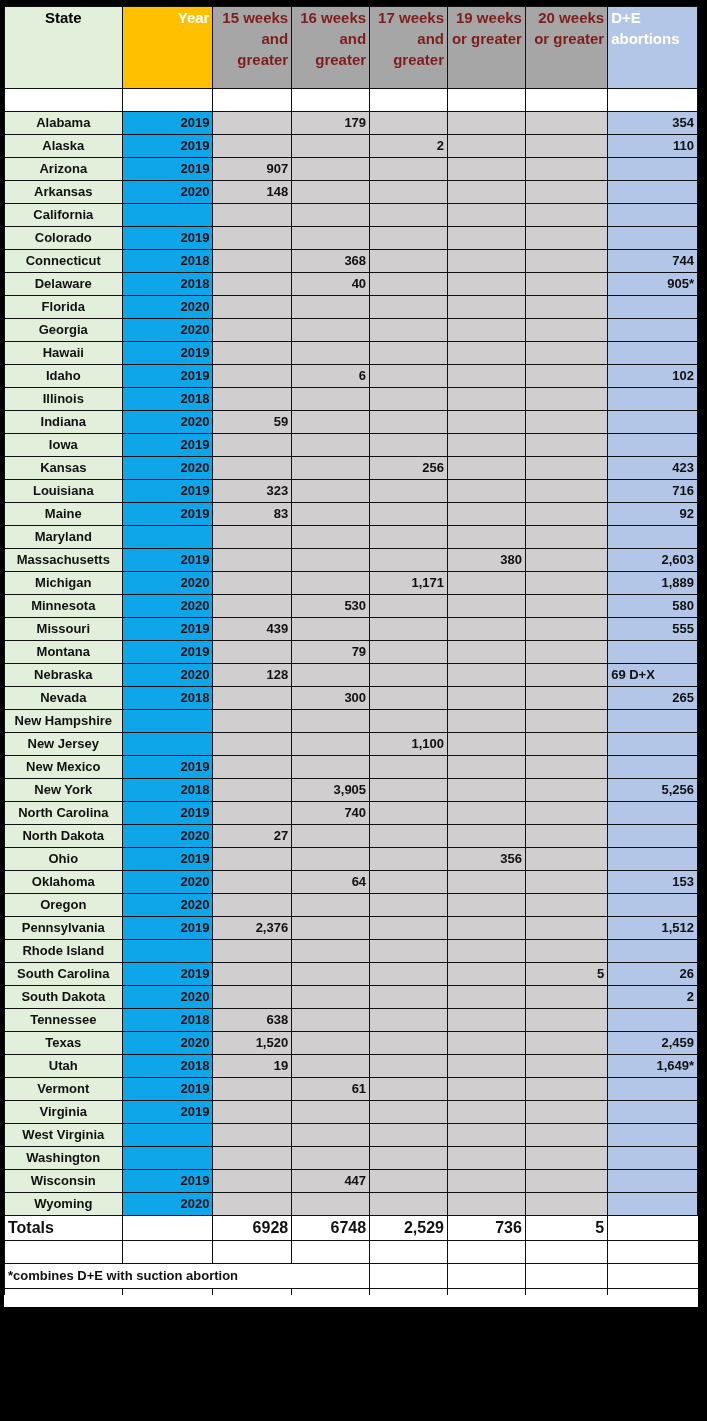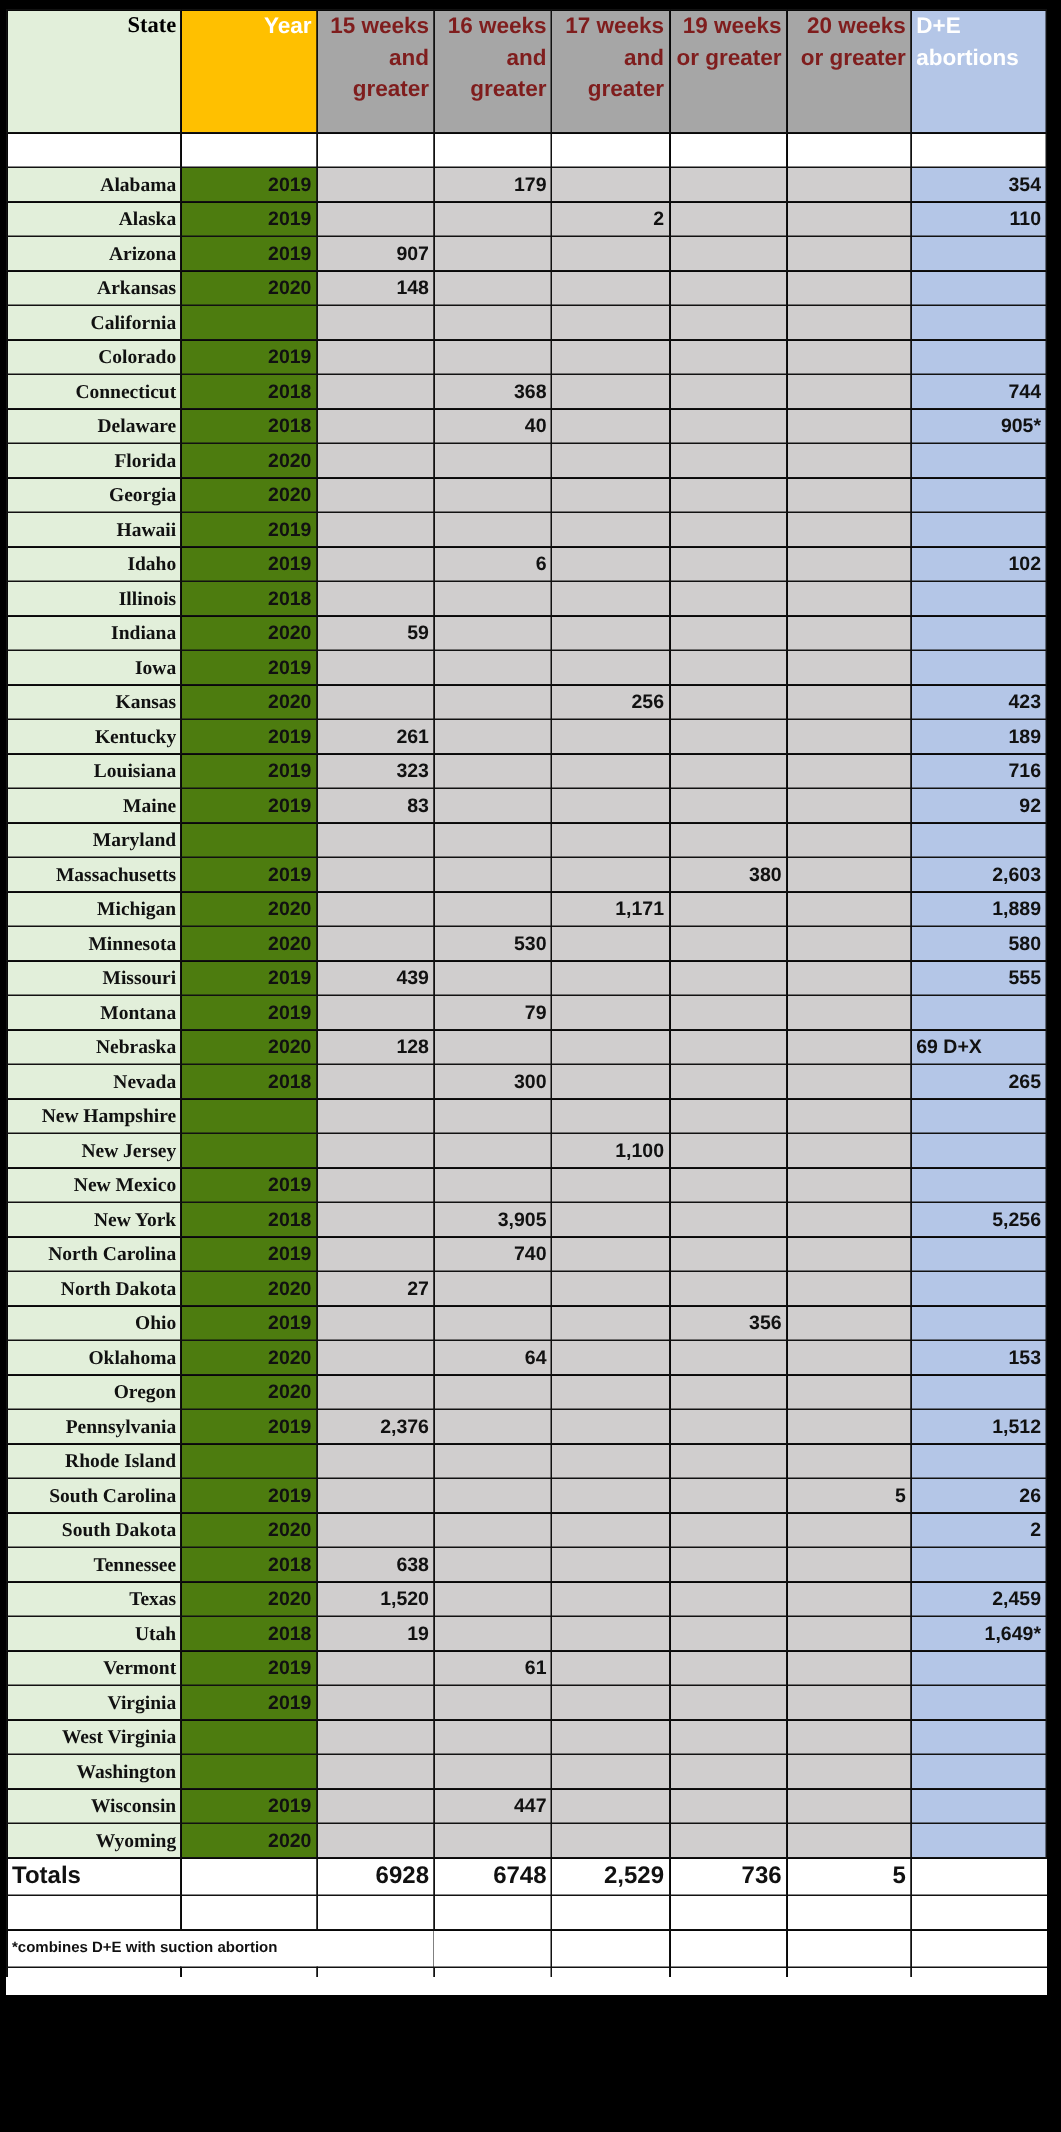--- a/index.html
+++ b/index.html
@@ -6,22 +6,22 @@
   body{width:707px;height:1421px;overflow:hidden;position:relative;font-family:"Liberation Sans",sans-serif;}
   .sheet{position:absolute;left:4px;top:6px;width:694px;}
   table{border-collapse:collapse;table-layout:fixed;}
   td{border:1.5px solid #111;padding:0 3px;font-size:13px;font-weight:bold;color:#111;height:22px;line-height:22px;overflow:hidden;white-space:nowrap;}
   .hdr td{height:81px;vertical-align:top;line-height:21px;font-size:15px;white-space:normal;padding-top:0;}
   .hdr td.state{background:#e2efda;color:#000;}
   .hdr td.year{background:#ffc000;color:#fff;padding-left:17px;}
   .hdr td.wk{background:#a6a6a6;color:#7f1d1d;}
   .hdr td.de{background:#b4c6e7;color:#fff;}
   .blank td{height:22px;background:#fff;}
-  .state{background:#e2efda;text-align:right;width:112px;font-family:Liberation Serif, serif;}
-  .year{background:#4d7c0f;text-align:right;width:74px;}
+  .state{background:#e2efda;text-align:center;width:112px;}
+  .year{background:#0ea5e9;text-align:right;width:74px;}
   .wk{background:#d0cece;text-align:right;width:74px;}
   .wk20{width:79px;}
   .de{background:#b4c6e7;text-align:right;width:85px;}
   .de.left{text-align:left;}
   .tot td{background:#fff;font-size:16px;height:24px;line-height:24px;text-align:right;}
   .tot td.lbl{text-align:left;}
   .foot td{background:#fff;height:22px;}
   .note td{background:#fff;font-size:15px;height:24px;}
   .tail td{background:#fff;height:6px;border-bottom:none;}
 </style>
@@ -217,30 +217,20 @@
           <td class="state">Kansas</td>
           <td class="year">2020</td>
           <td class="wk"></td>
           <td class="wk"></td>
           <td class="wk">256</td>
           <td class="wk"></td>
           <td class="wk wk20"></td>
           <td class="de">423</td>
         </tr>
         <tr>
-          <td class="state">Kentucky</td>
-          <td class="year">2019</td>
-          <td class="wk">261</td>
-          <td class="wk"></td>
-          <td class="wk"></td>
-          <td class="wk"></td>
-          <td class="wk wk20"></td>
-          <td class="de">189</td>
-        </tr>
-        <tr>
           <td class="state">Louisiana</td>
           <td class="year">2019</td>
           <td class="wk">323</td>
           <td class="wk"></td>
           <td class="wk"></td>
           <td class="wk"></td>
           <td class="wk wk20"></td>
           <td class="de">716</td>
         </tr>
         <tr>
@@ -569,21 +559,21 @@
         <td></td>
           <td></td>
           <td></td>
           <td></td>
           <td></td>
           <td></td>
           <td></td>
           <td style="border-right:none"></td>
       </tr>
       <tr class="note">
-        <td colspan="3" style="border-right:none;font-size:10px">*combines D+E with suction abortion</td>
+        <td colspan="3" style="border-right:none;font-size:13px">*combines D+E with suction abortion</td>
         <td style="border-left:none"></td>
           <td></td>
           <td></td>
           <td></td>
           <td style="border-right:none"></td>
       </tr>
       <tr class="tail">
         <td></td>
           <td></td>
           <td></td>

